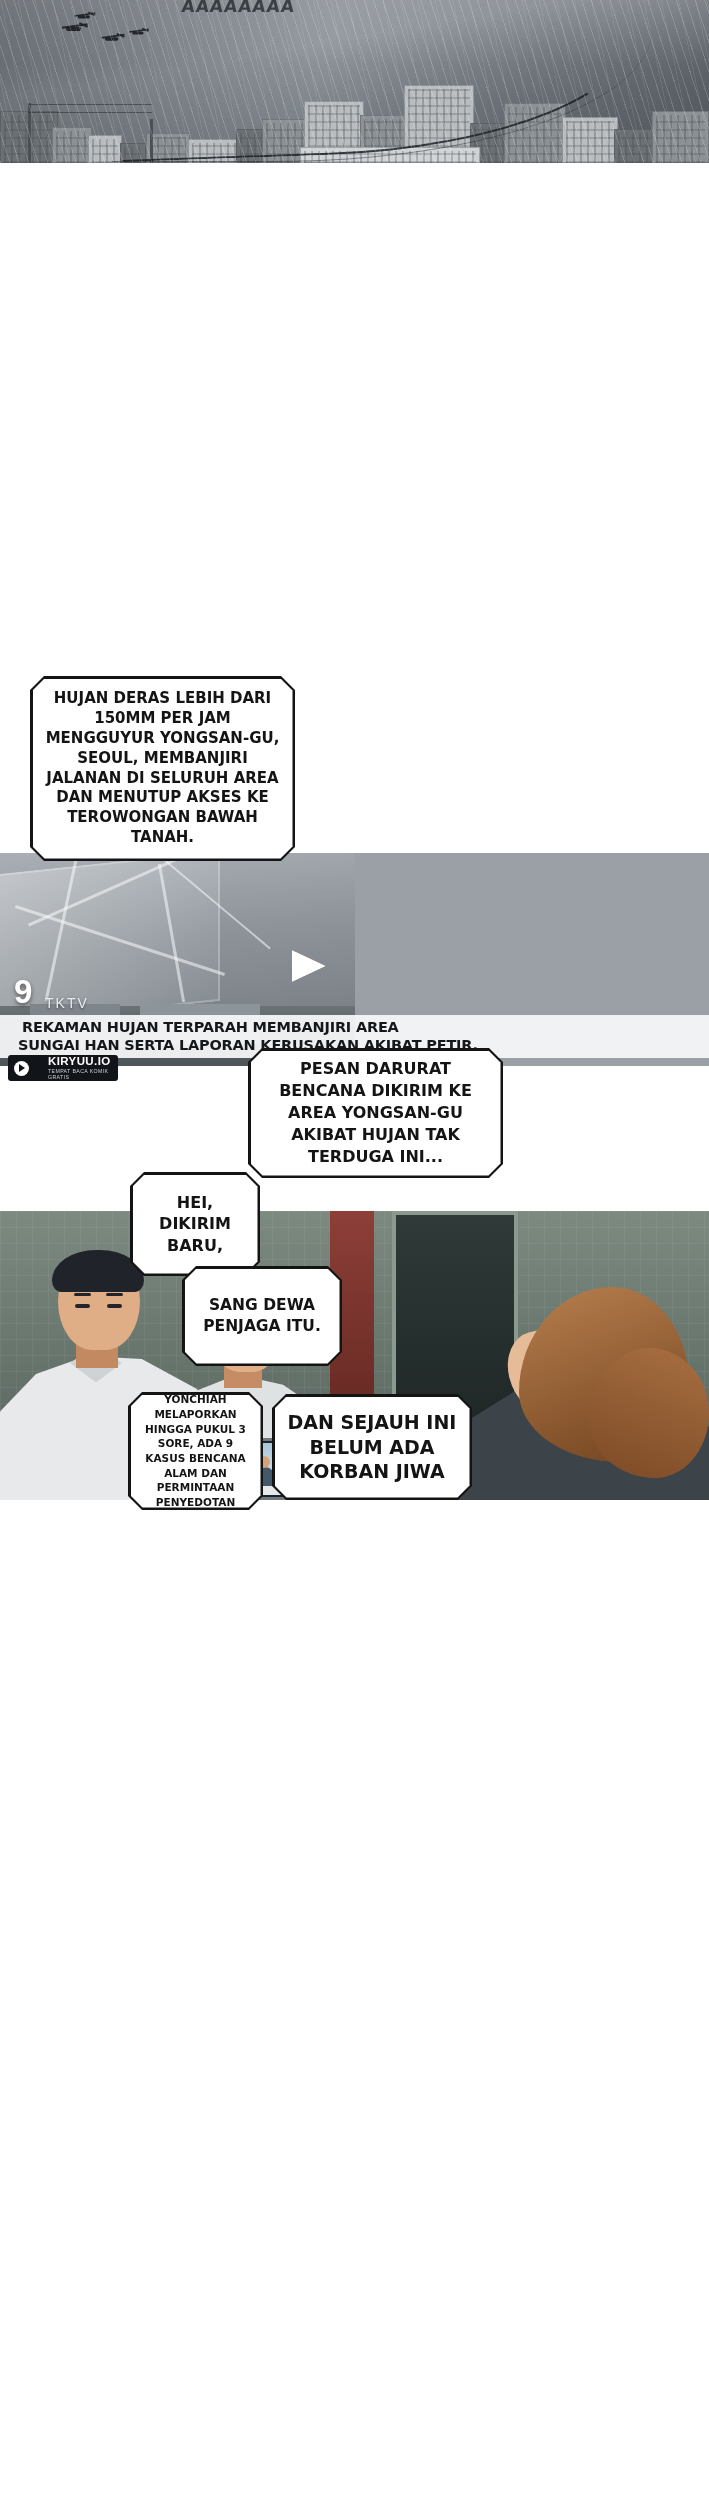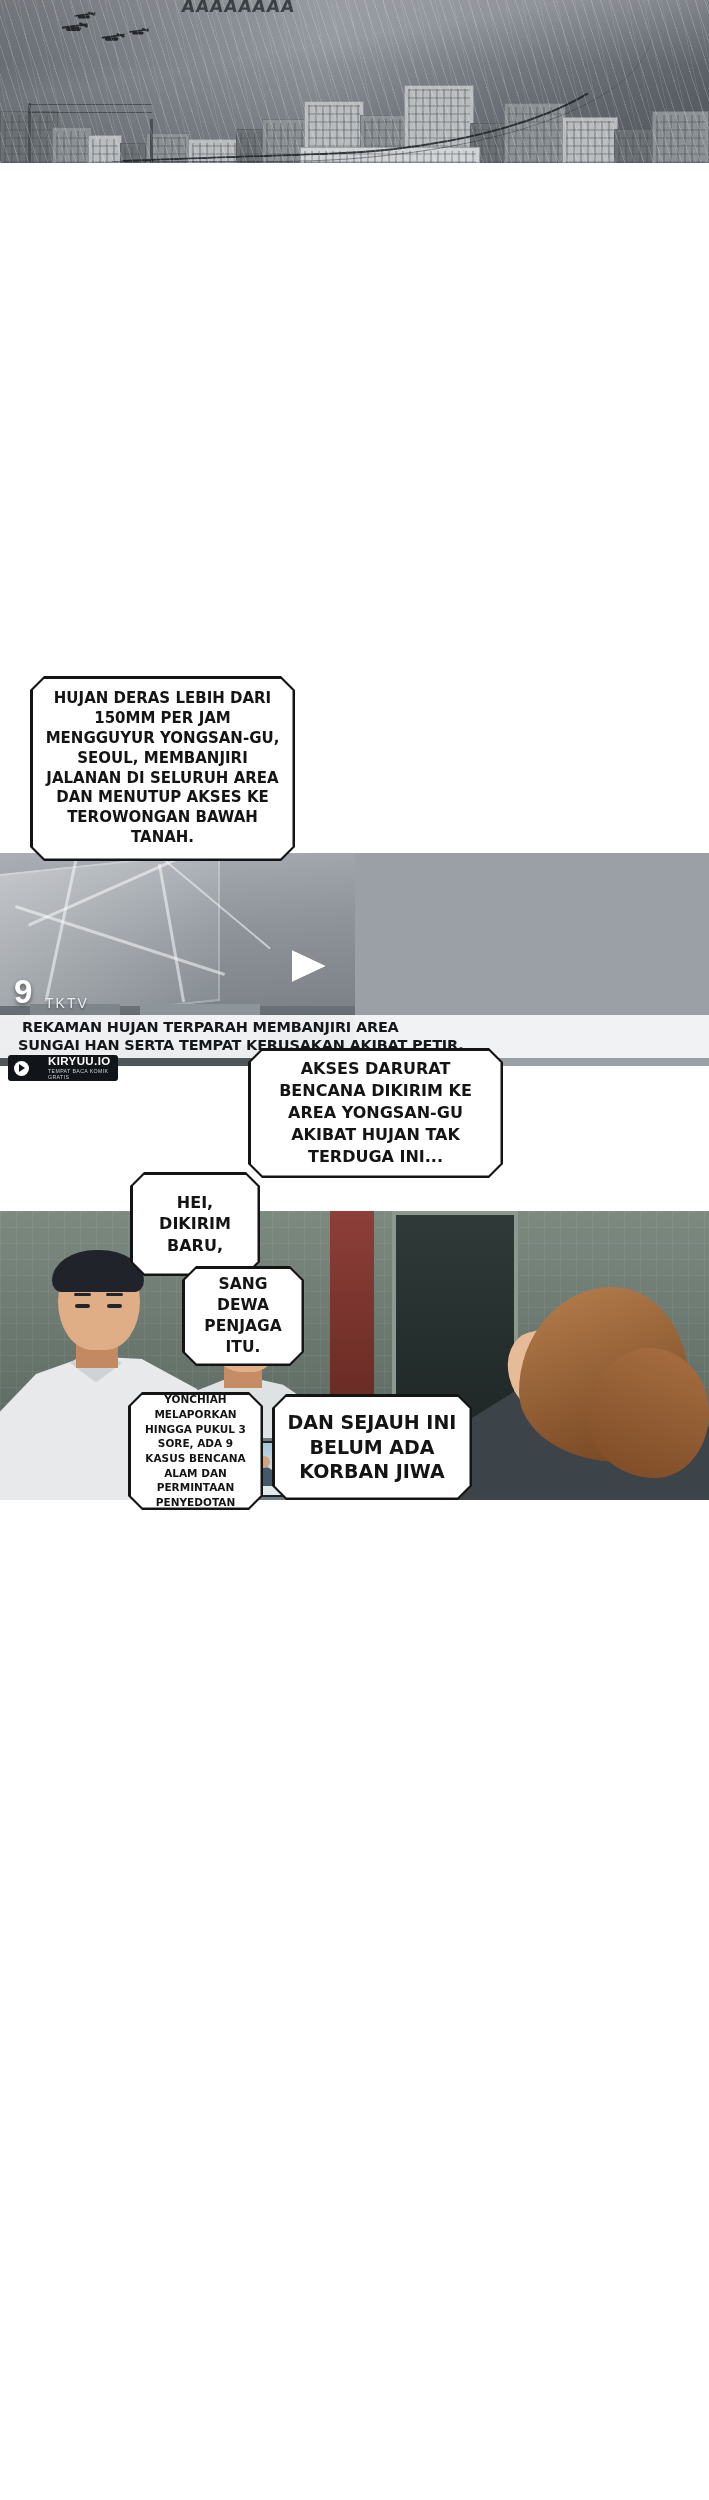--- a/index.html
+++ b/index.html
@@ -270,21 +270,21 @@
   #b1 p{ font-size:15px; line-height:1.33; }
   #b1tail{ left:292px; top:950px; border-left:34px solid #fff; border-top:16px solid transparent; border-bottom:16px solid transparent;
            filter: drop-shadow(0 0 0 #141414); }
   
   #b2{ left:248px; top:1048px; width:255px; height:130px; }
   #b2 p{ font-size:16px; line-height:1.38; }
   
   #b3{ left:130px; top:1172px; width:130px; height:104px; }
   #b3 p{ font-size:16px; line-height:1.35; }
   
-  #b4{ left:182px; top:1266px; width:122px; height:100px; }
+  #b4{ left:182px; top:1266px; width:160px; height:100px; }
   #b4 p{ font-size:15.5px; line-height:1.35; }
   
   #b5{ left:128px; top:1392px; width:135px; height:118px; }
   #b5 p{ font-size:10.5px; line-height:1.4; }
   
   #b6{ left:272px; top:1394px; width:200px; height:106px; }
   #b6 p{ font-size:19px; line-height:1.3; }
 </style>
 </head>
 <body>
@@ -357,21 +357,21 @@
       <div style="position:absolute;left:0;bottom:0;width:355px;height:60px;background:linear-gradient(180deg,#6b7277,#4e5559);"></div>
       <div style="position:absolute;left:30px;bottom:18px;width:90px;height:44px;background:#7f868b;"></div>
       <div style="position:absolute;left:140px;bottom:22px;width:120px;height:40px;background:#8d949a;"></div>
       <div class="news-num">9</div>
       <div class="news-word">TKTV</div>
     </div>
 
 
     <div class="ticker">
       <span>REKAMAN HUJAN TERPARAH MEMBANJIRI AREA</span>
-      <span class="l2">SUNGAI HAN SERTA TEMPAT KERUSAKAN AKIBAT PETIR.</span>
+      <span class="l2">SUNGAI HAN SERTA LAPORAN KERUSAKAN AKIBAT PETIR.</span>
     </div>
   </div>
 
   <div class="watermark">
     <div class="logo"></div>
     <div class="wtext">
       <span class="wtop">KIRYUU.IO</span>
       <span class="wsub">TEMPAT BACA KOMIK GRATIS</span>
     </div>
   </div>
@@ -427,21 +427,21 @@
         <div class="inner2">
       <p>HUJAN DERAS LEBIH DARI 150MM PER JAM MENGGUYUR YONGSAN-GU, SEOUL, MEMBANJIRI JALANAN DI SELURUH AREA DAN MENUTUP AKSES KE TEROWONGAN BAWAH TANAH.</p>
     </div>
       </div>
   </div>
   <div class="tail" id="b1tail"></div>
 
   <div class="oct-wrap" id="b2">
     <div class="inner">
         <div class="inner2">
-      <p>AKSES DARURAT BENCANA DIKIRIM KE AREA YONGSAN-GU AKIBAT HUJAN TAK TERDUGA INI...</p>
+      <p>PESAN DARURAT BENCANA DIKIRIM KE AREA YONGSAN-GU AKIBAT HUJAN TAK TERDUGA INI...</p>
     </div>
       </div>
   </div>
 
   <div class="oct-wrap" id="b3">
     <div class="inner">
         <div class="inner2">
       <p>HEI, DIKIRIM BARU,</p>
     </div>
       </div>

